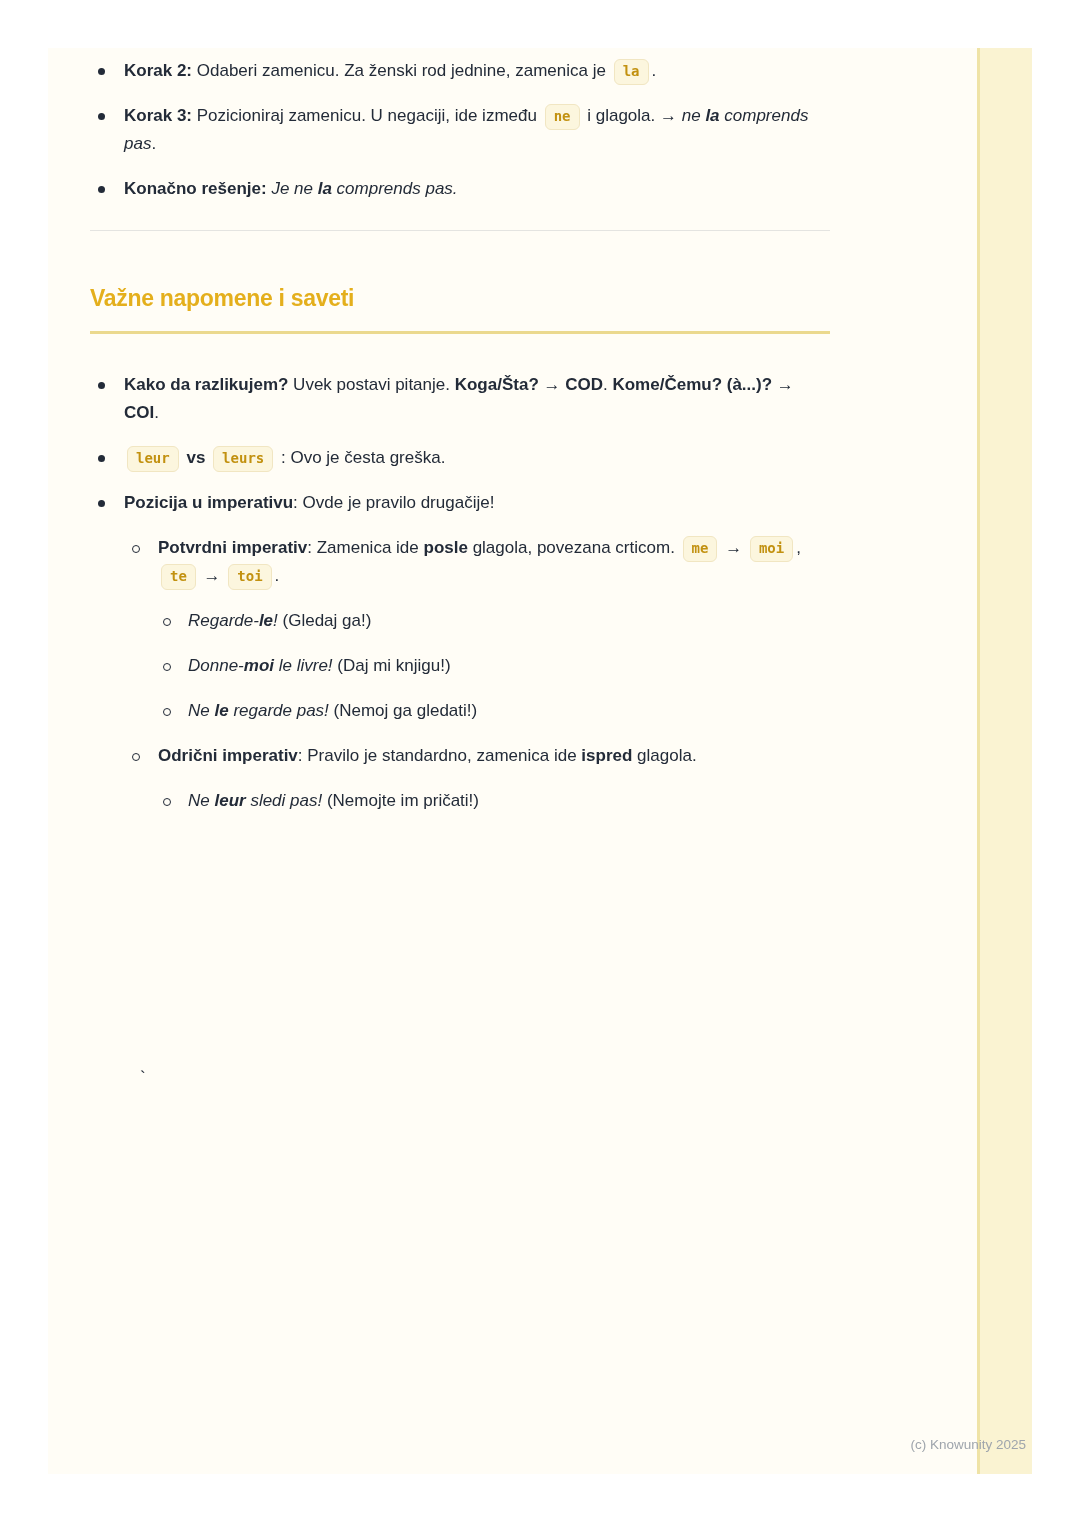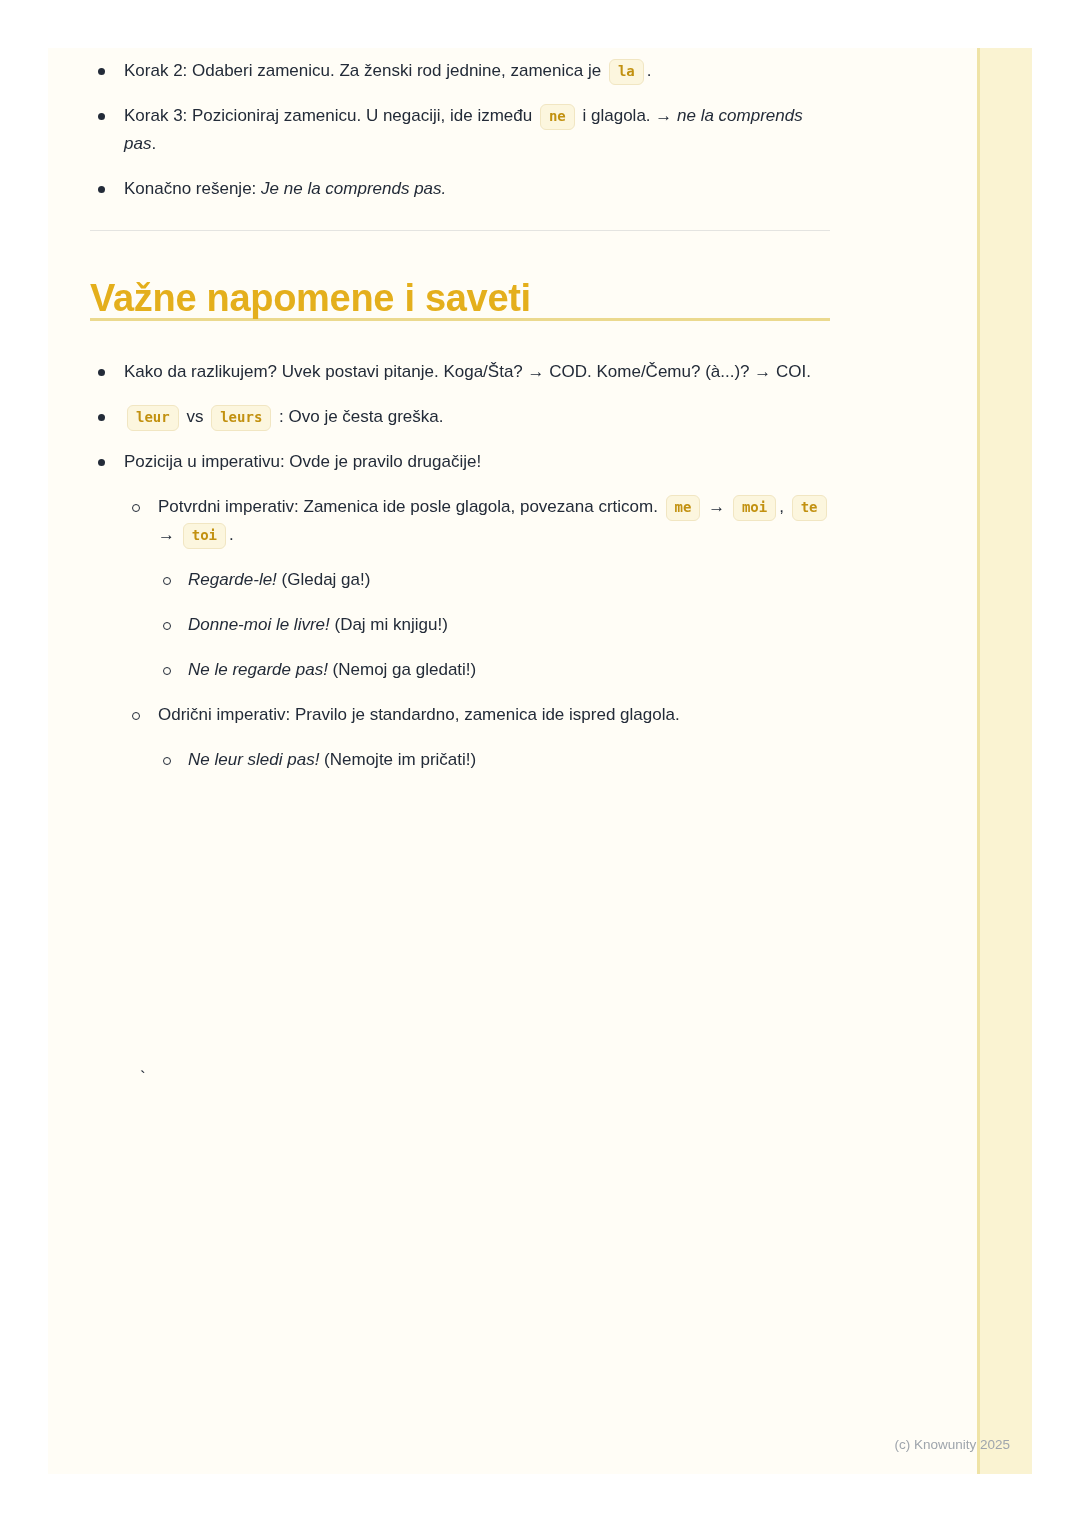--- a/index.html
+++ b/index.html
@@ -35,54 +35,54 @@
     position: absolute; left: 8px; top: 10.5px;
     width: 7px; height: 7px; border-radius: 50%;
     background: var(--body_text, #232B38);
   }
   .li.level-2 > .marker, .li.level-3 > .marker {
     background: transparent;
     border: 1.6px solid var(--body_text, #232B38);
     width: 6px; height: 6px;
   }
   .li.level-3 > .marker { left: 5px; }
-  .b { font-weight: 400; }
+  .b { font-weight: 700; }
   .i { font-style: italic; }
   .chip {
     display: inline-block;
     font-family: "DejaVu Sans Mono", "Liberation Mono", monospace;
     font-size: 14px; font-weight: 700;
     color: var(--chip_text, #C29110);
     background: var(--chip_bg, #FCF6DE);
     border: 1px solid var(--chip_border, #F1E6C2);
     border-radius: 6px;
     padding: 1px 8px 2px 8px;
     margin: 0 3px;
     line-height: 21px;
     vertical-align: baseline;
   }
   .divider {
     border: none; border-top: 1px solid var(--divider, #E4E4E1);
     margin: 27px 0 0 0;
   }
   .section-heading {
     margin: 48px 0 0 0;
-    font-size: 38px; line-height: 38px; font-weight: 700;
+    font-size: 23px; line-height: 38px; font-weight: 700;
     letter-spacing: -0.3px;
     color: var(--accent_gold, #E4AF1C);
-    padding-bottom: 1px;
+    padding-bottom: 14px;
     border-bottom: 3px solid var(--heading_underline, #EBD98E);
   }
   .list-main { margin-top: 28px; }
   .stray-backtick {
     position: absolute; left: 92px; top: 1020px;
     font-size: 17px; color: var(--body_text, #232B38);
   }
   .copyright {
-    position: absolute; right: 70px; top: 1437px;
+    position: absolute; right: 54px; top: 1437px;
     font-size: 13.5px; color: var(--copyright, #9FA5AC);
   }
 </style>
 </head>
 <body>
 
 <div class="page">
   <div class="card">
     <div class="side-band"></div>
     <div class="content">

